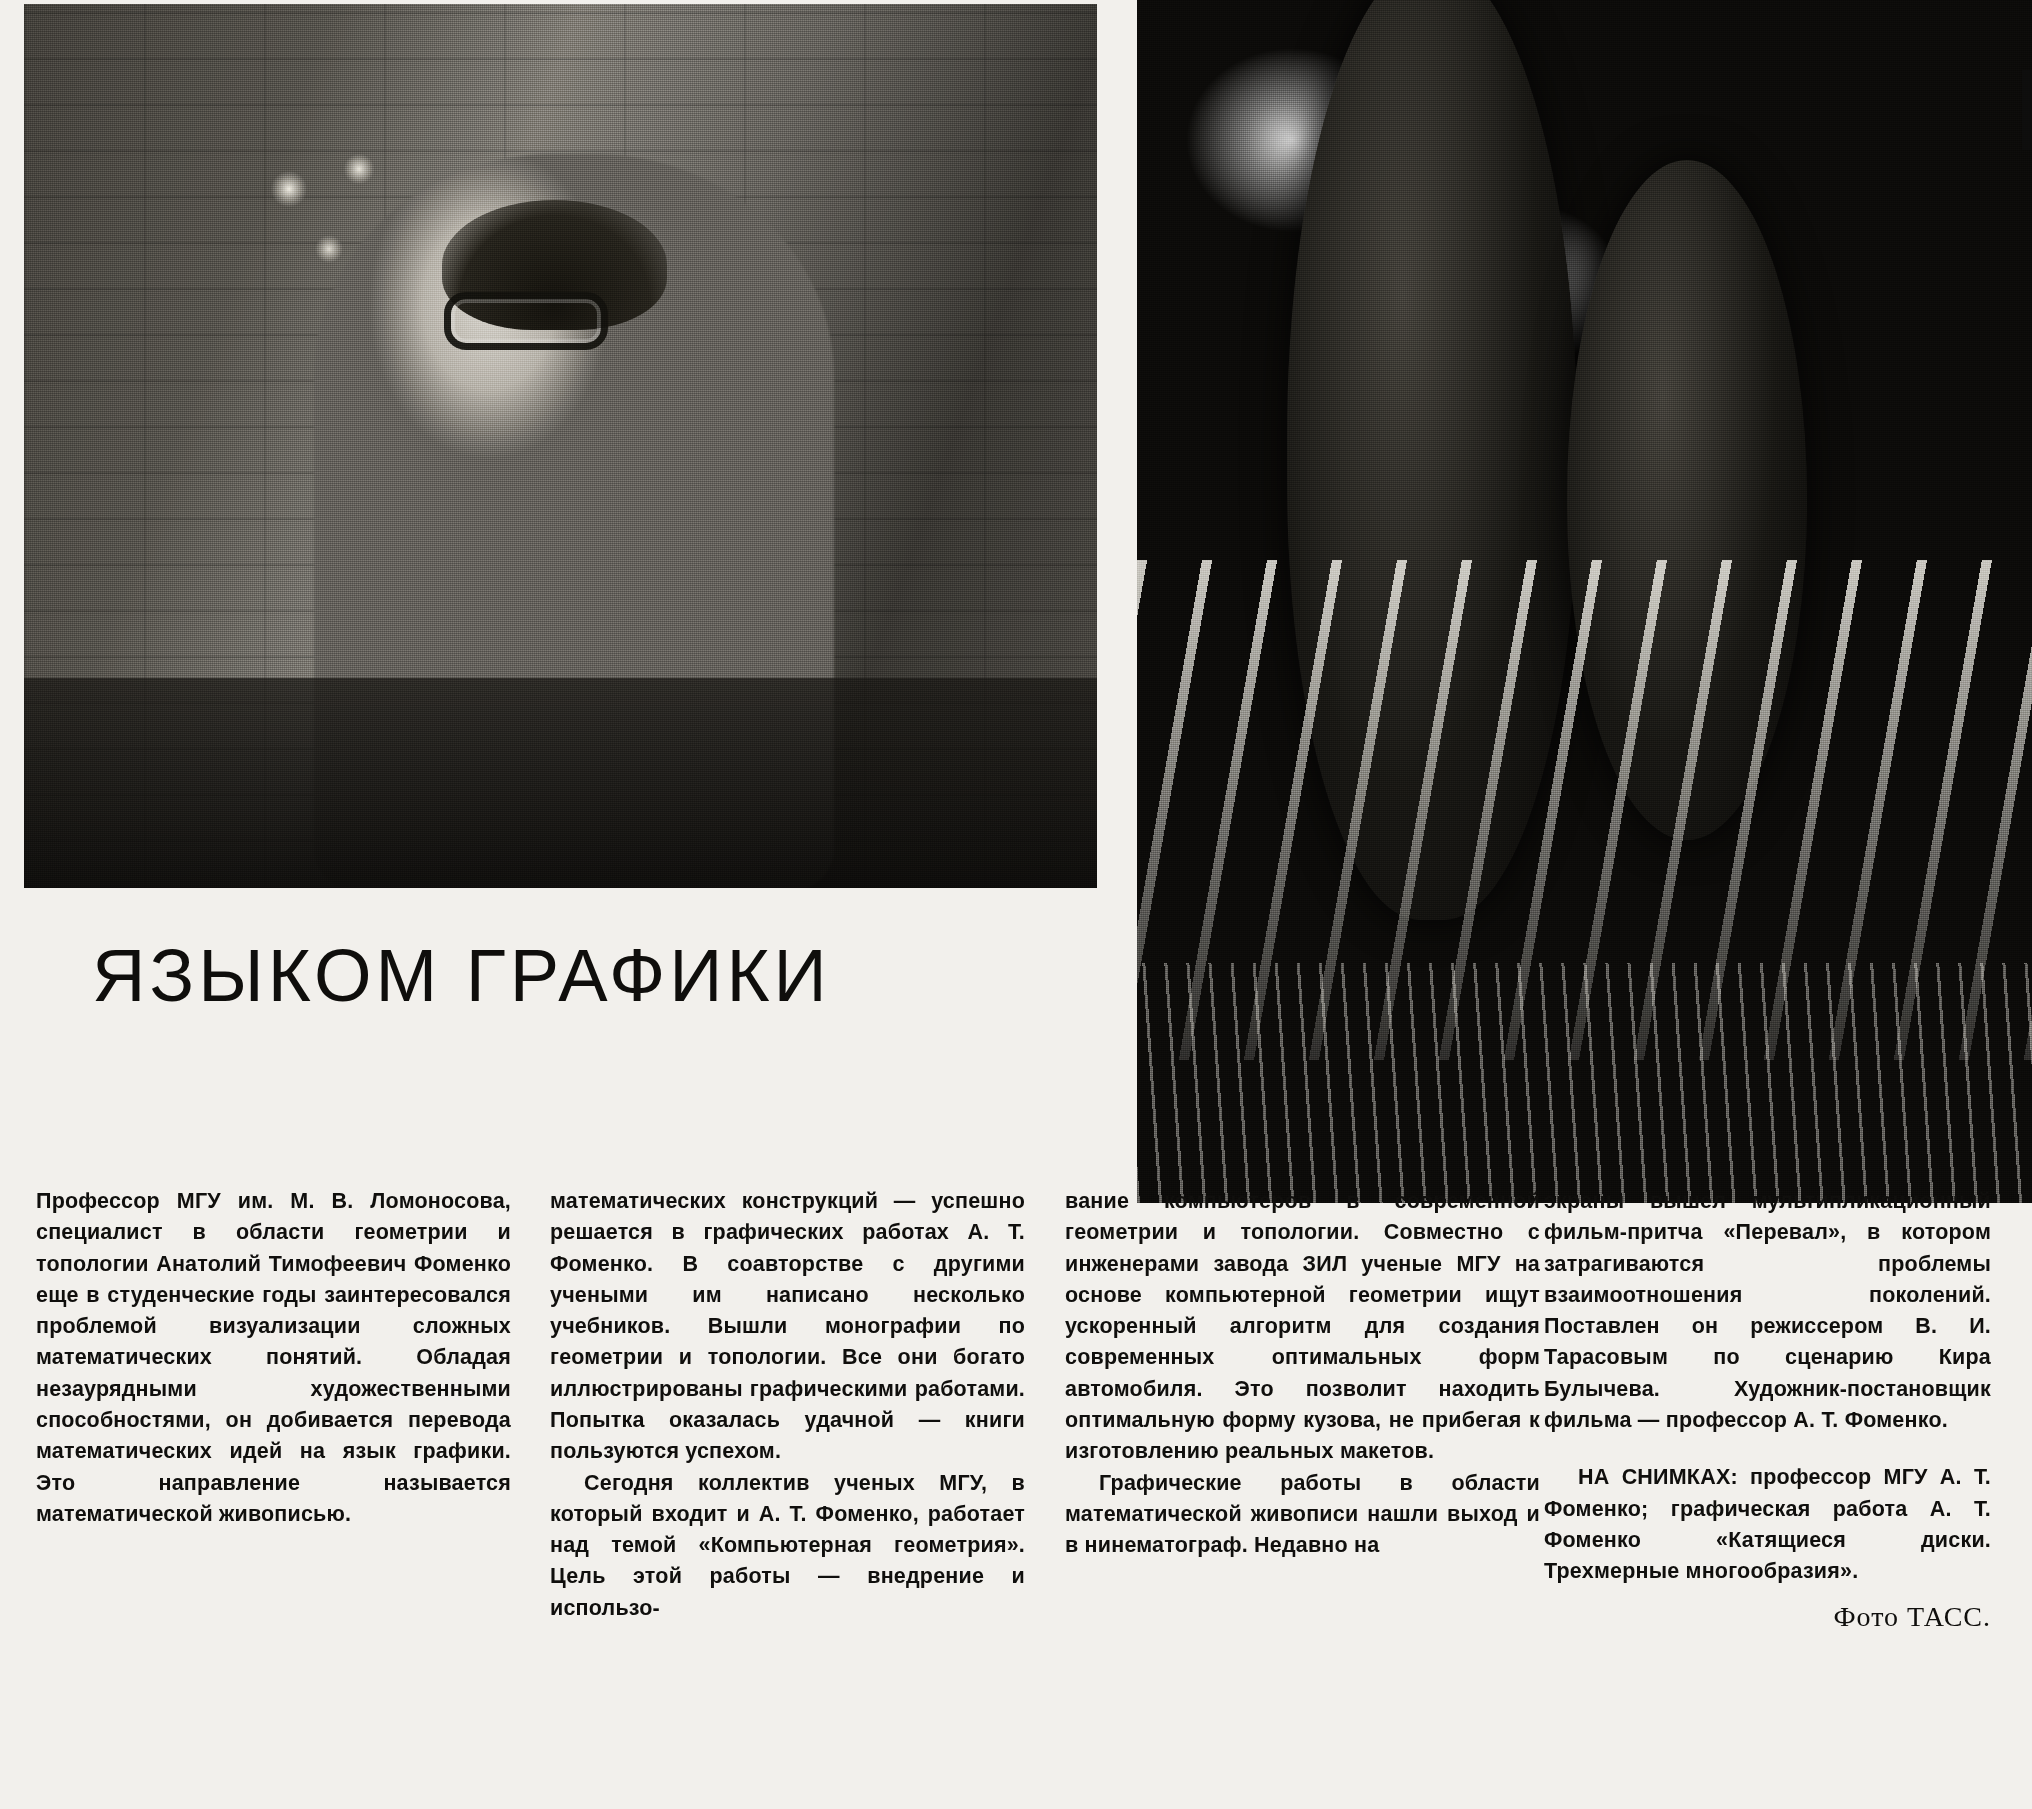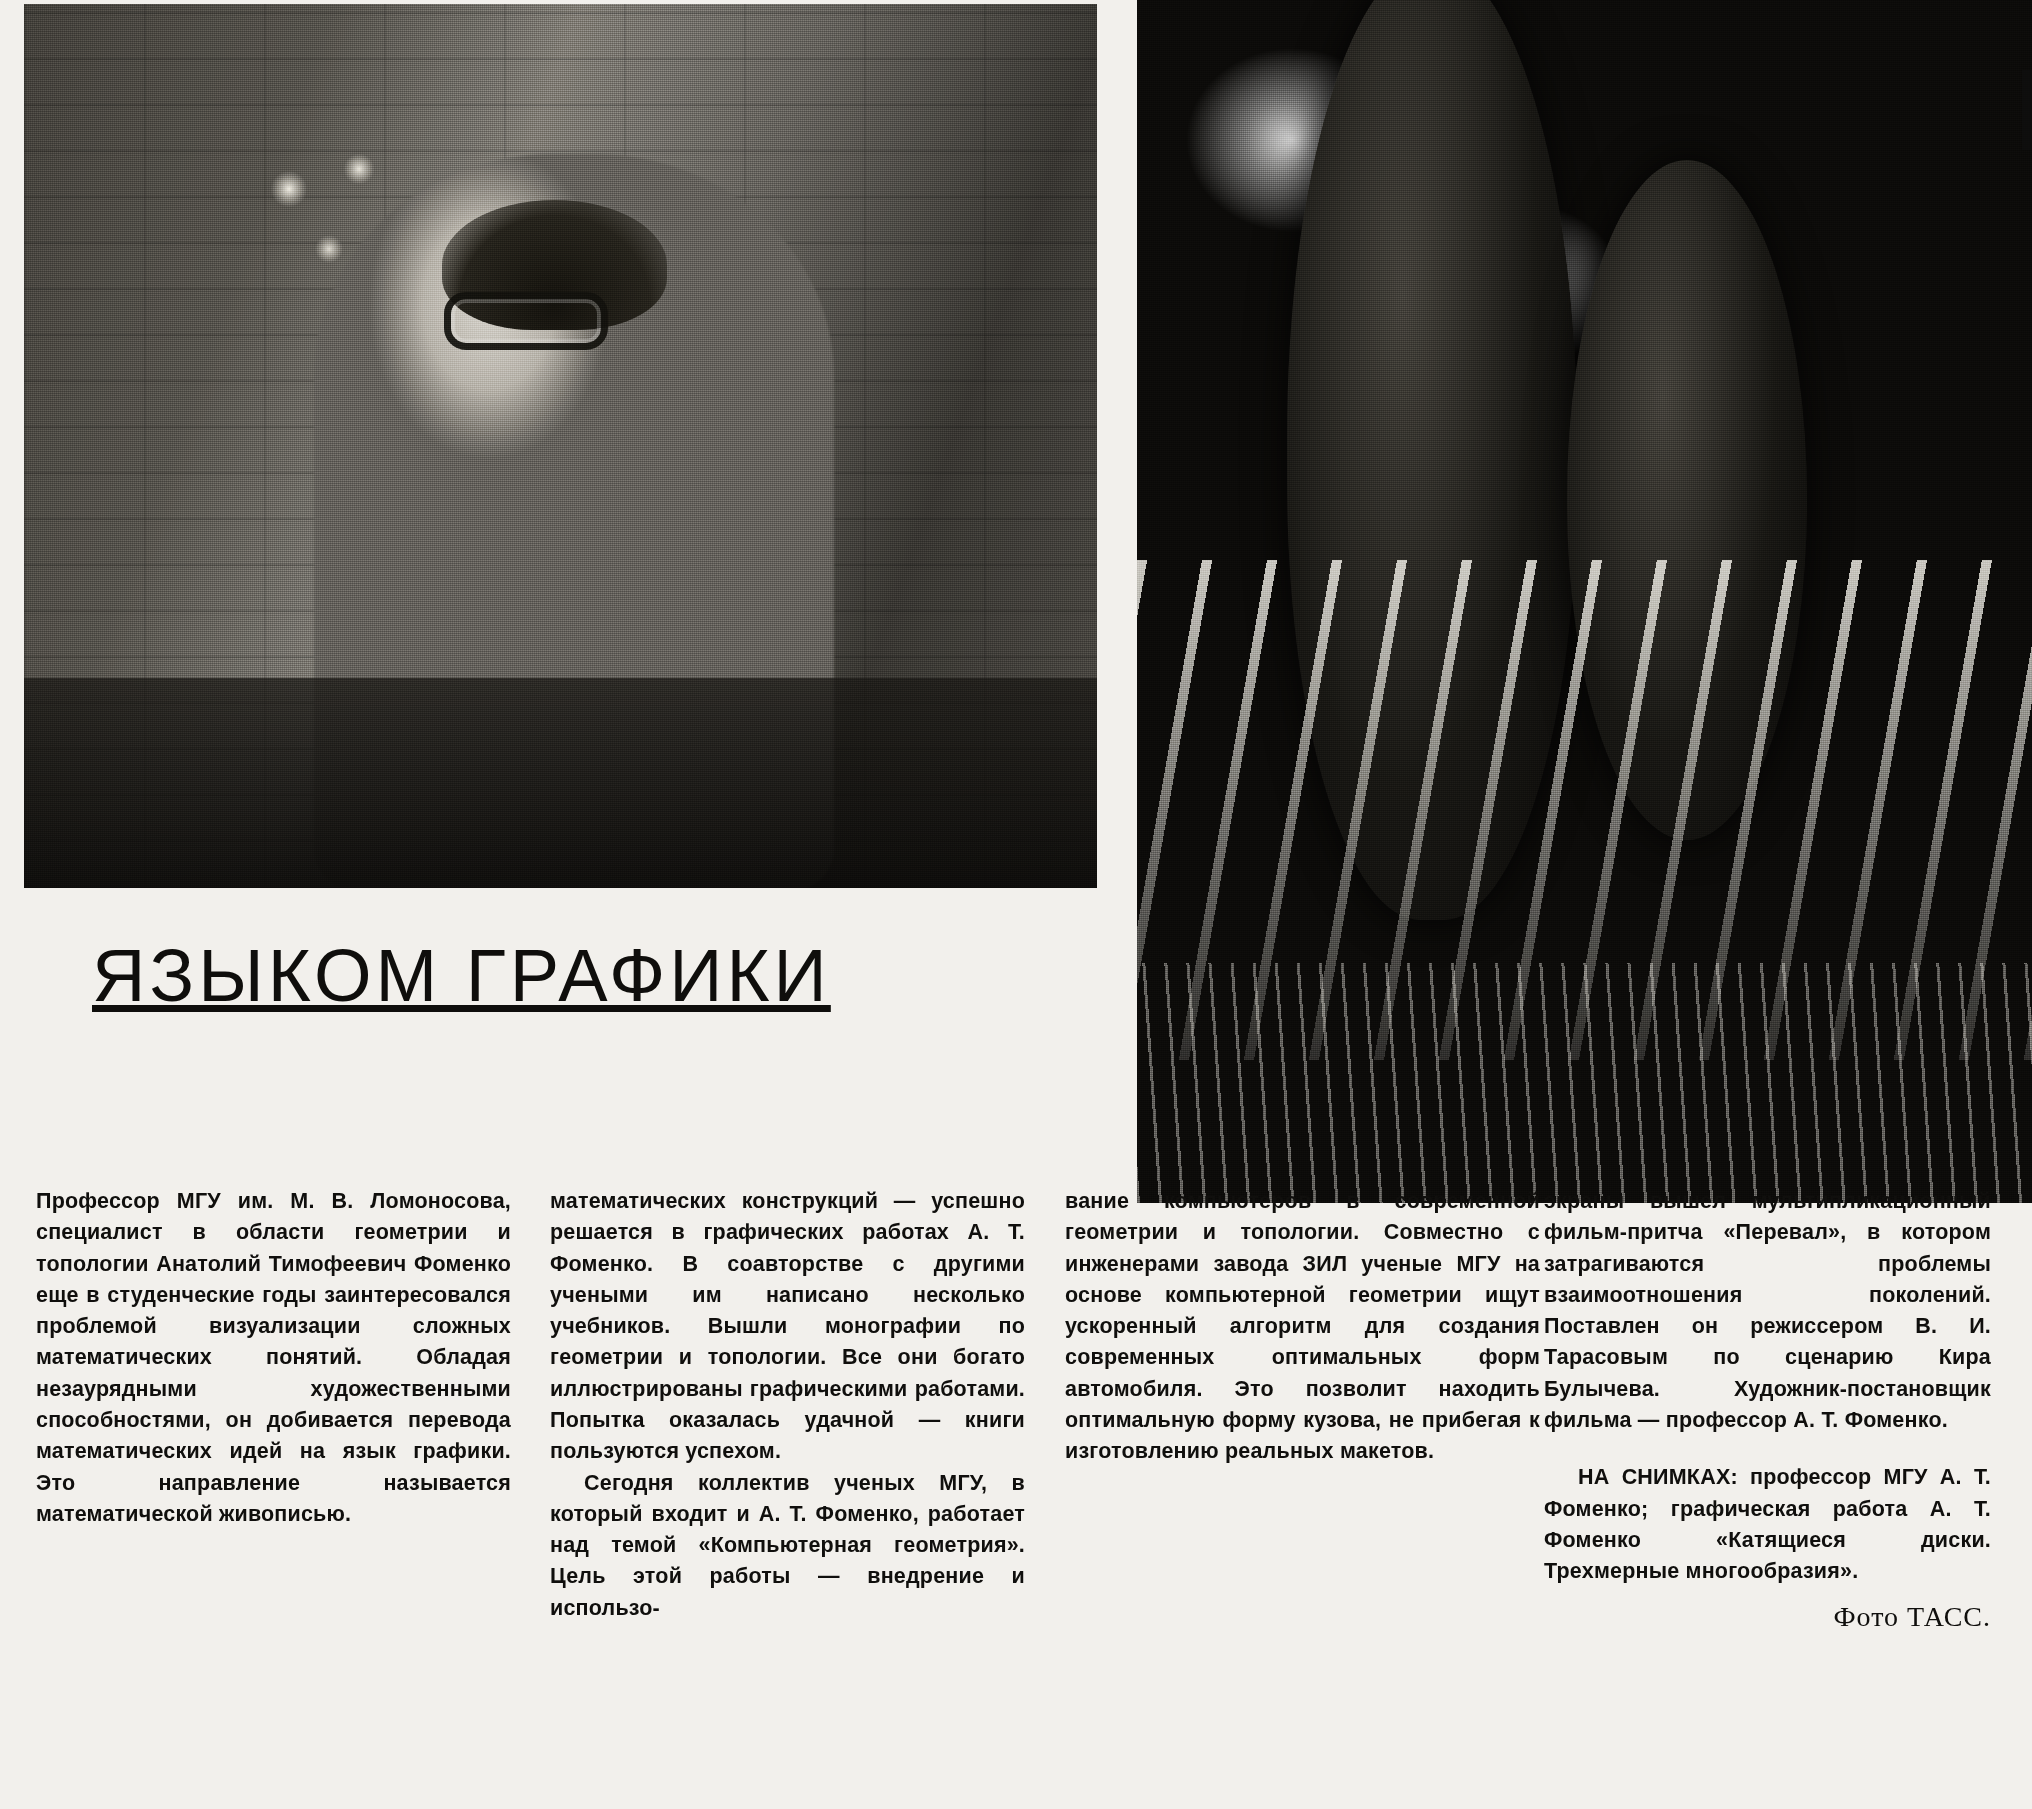--- a/index.html
+++ b/index.html
@@ -135,21 +135,21 @@
   }
   .headline-line {
     font-family: "Liberation Sans", sans-serif;
     font-weight: 400;
     font-size: 74px;
     letter-spacing: 4px;
     color: #0f0e0c;
     line-height: 1.24;
     white-space: nowrap;
   }
-  .headline-line.l2 { padding-left: 20px; text-decoration: underline; }
+  .headline-line.l2 { padding-left: 20px; }
 
   
   .cols {
     position: absolute;
     left: 36px; top: 1186px;
     width: 1965px;
     height: 620px;
   }
   .col {
     position: absolute;
@@ -225,20 +225,21 @@
       <p>Профессор МГУ им. М. В. Ломоносова, специалист в области геометрии и топологии Анатолий Тимофеевич Фоменко еще в студенческие годы заинтересовался проблемой визуализации сложных математических понятий. Обладая незаурядными художественными способностями, он добивается перевода математических идей на язык графики. Это направление называется математической живописью.</p>
     </div>
 
     <div class="col c2">
       <p>математических конструкций — успешно решается в графических работах А. Т. Фоменко. В соавторстве с другими учеными им написано несколько учебников. Вышли монографии по геометрии и топологии. Все они богато иллюстрированы графическими работами. Попытка оказалась удачной — книги пользуются успехом.</p>
       <p>Сегодня коллектив ученых МГУ, в который входит и А. Т. Фоменко, работает над темой «Компьютерная геометрия». Цель этой работы — внедрение и использо-</p>
     </div>
 
     <div class="col c3">
       <p>вание компьютеров в современной геометрии и топологии. Совместно с инженерами завода ЗИЛ ученые МГУ на основе компьютерной геометрии ищут ускоренный алгоритм для создания современных оптимальных форм автомобиля. Это позволит находить оптимальную форму кузова, не прибегая к изготовлению реальных макетов.</p>
+      <p>Графические работы в области математической живописи нашли выход и в нинематограф. Недавно на</p>
     </div>
 
     <div class="col c4">
       <p>экраны вышел мультипликационный фильм-притча «Перевал», в котором затрагиваются проблемы взаимоотношения поколений. Поставлен он режиссером В. И. Тарасовым по сценарию Кира Булычева. Художник-постановщик фильма — профессор А. Т. Фоменко.</p>
       <p class="caption">НА СНИМКАХ: профессор МГУ А. Т. Фоменко; графическая работа А. Т. Фоменко «Катящиеся диски. Трехмерные многообразия».</p>
       <p class="photo-credit">Фото ТАСС.</p>
     </div>
 
   </div>
 

